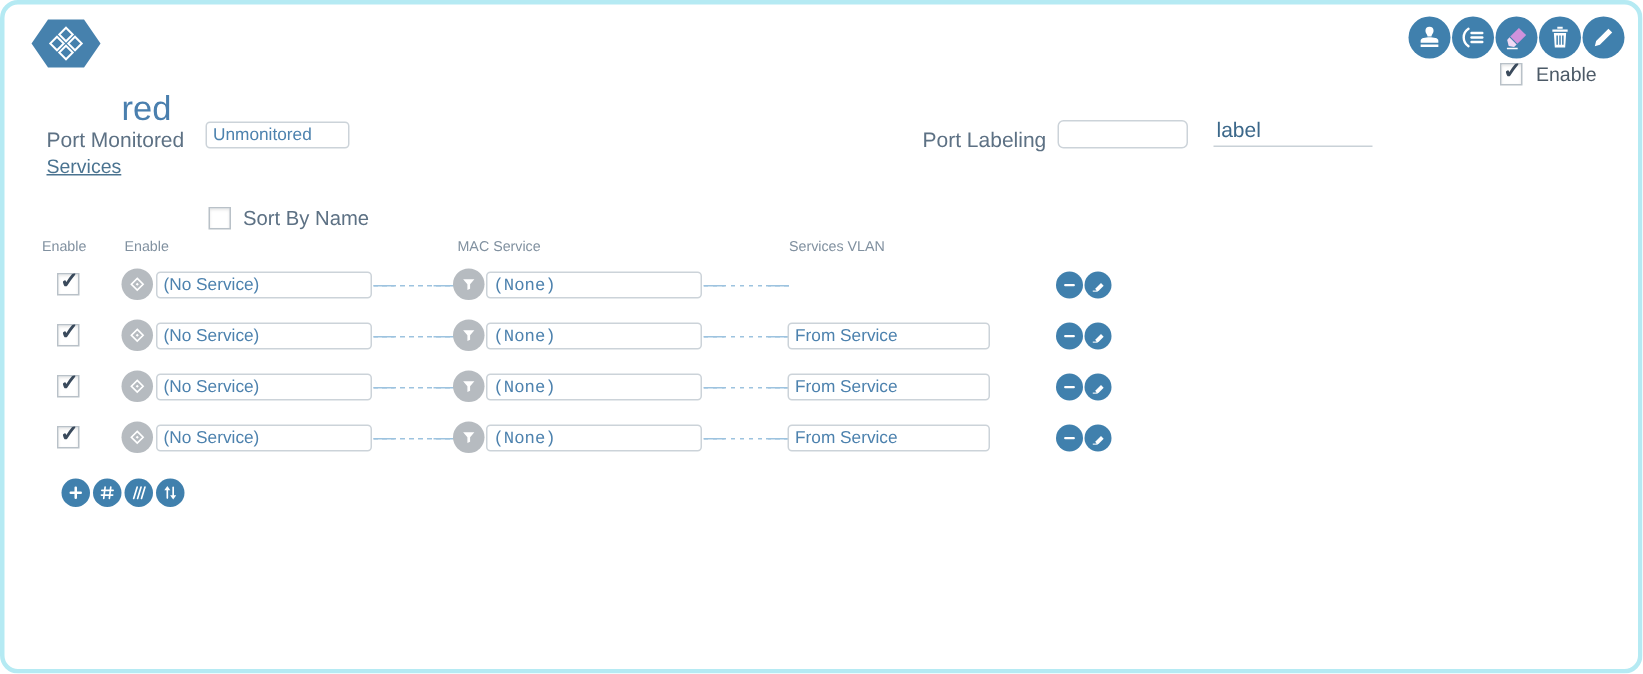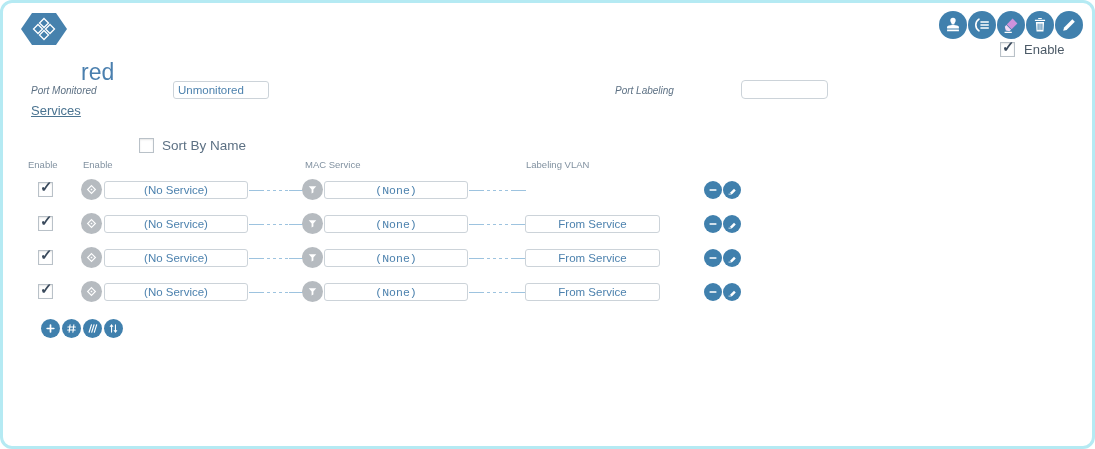--- a/index.html
+++ b/index.html
@@ -15,36 +15,36 @@
   .circle-btn.sm{width:18px;height:18px;}
   .circle-btn.md{width:19px;height:19px;}
   .enable-wrap{position:absolute;top:39px;left:997px;display:flex;align-items:center;gap:9px;}
   .enable-lbl{font-size:13px;color:#4c5a67;}
   
   .checkbox{position:relative;width:13px;height:13px;background:#fff;border:1px solid #b9c1c8;
             box-shadow:inset 0 1px 2px rgba(0,0,0,.10);flex:0 0 auto;cursor:pointer;}
   .checkbox.checked::after{content:"\2713";position:absolute;left:1px;top:-5px;
             font-size:15px;font-weight:bold;color:#3a4a5c;}
   
-  .lbl{position:absolute;font-size:10px;color:#5d7184;white-space:nowrap;font-style:italic;}
+  .lbl{position:absolute;font-size:14px;color:#5d7184;white-space:nowrap;}
   .field{box-sizing:border-box;height:18px;border:1px solid #ccd3d9;border-radius:3px;background:#fff;
          font-size:11.5px;color:#4d82ae;padding:2px 4px 0 4px;white-space:nowrap;overflow:hidden;}
-  .abs{position:absolute;margin-left:36px;}
+  .abs{position:absolute;}
   #pm-field{left:134px;top:78px;width:96px;}
   #pl-field{left:702px;top:77px;width:87px;height:19px;border-radius:4px;}
   #pl-underline{position:absolute;left:806px;top:75px;width:104px;border-bottom:1px solid #c9d1d7;
                 font-size:14px;color:#3c688a;padding:0 0 3px 2px;}
   .services-link{position:absolute;left:28px;top:100px;font-size:13px;color:#4a7390;
                  text-decoration:underline;cursor:pointer;}
   .sort-wrap{position:absolute;left:136px;top:135px;display:flex;align-items:center;gap:8px;}
   .sort-lbl{font-size:13.5px;color:#5d7184;}
   .col-hd{position:absolute;top:156px;font-size:9.5px;color:#8191a0;}
   
   .rows{position:absolute;left:0;top:172px;right:0;}
-  .service-row{position:relative;height:34px;text-align:center;}
+  .service-row{position:relative;height:34px;}
   .service-row .checkbox{position:absolute;left:35px;top:7px;}
   .gray-icon{position:absolute;width:21px;height:21px;border-radius:50%;background:#b6bbc0;
              display:flex;align-items:center;justify-content:center;cursor:pointer;}
   .gray-icon.svc{left:78px;top:4px;}
   .gray-icon.flt{left:299px;top:4px;}
   .service-row .field{position:absolute;top:6px;}
   .f-service{left:101px;width:144px;}
   .f-mac{left:321px;width:144px;font-family:Liberation Mono, monospace;}
   .f-vlan{left:522px;width:135px;}
   .conn{position:absolute;height:1px;top:15px;
@@ -121,32 +121,33 @@
   <div class="enable-wrap">
     <span class="checkbox checked"></span>
     <span class="enable-lbl">Enable</span>
   </div>
 
   <span class="lbl" style="left:28px;top:82px;">Port Monitored</span>
   <span class="field abs" id="pm-field">Unmonitored</span>
 
   <span class="lbl" style="left:612px;top:82px;">Port Labeling</span>
   <span class="field abs" id="pl-field"></span>
+  <span id="pl-underline">label</span>
 
   <div class="services-link">Services</div>
 
   <div class="sort-wrap">
     <span class="checkbox"></span>
     <span class="sort-lbl">Sort By Name</span>
   </div>
 
   <span class="col-hd" style="left:25px;">Enable</span>
   <span class="col-hd" style="left:80px;">Enable</span>
   <span class="col-hd" style="left:302px;">MAC Service</span>
-  <span class="col-hd" style="left:523px;">Labeling VLAN</span>
+  <span class="col-hd" style="left:523px;">Services VLAN</span>
 
   <div class="rows">
     <div class="service-row">
       <span class="checkbox checked"></span>
       <span class="gray-icon svc">
         <svg width="15" height="15" viewBox="0 0 20 20">
           <path d="M10 4.8l5.2 5.2L10 15.2 4.8 10z" fill="none" stroke="#fff" stroke-width="1.5"></path>
           <path d="M10 8.6l1.4 1.4L10 11.4 8.6 10z" fill="#fff"></path>
         </svg>
       </span>

